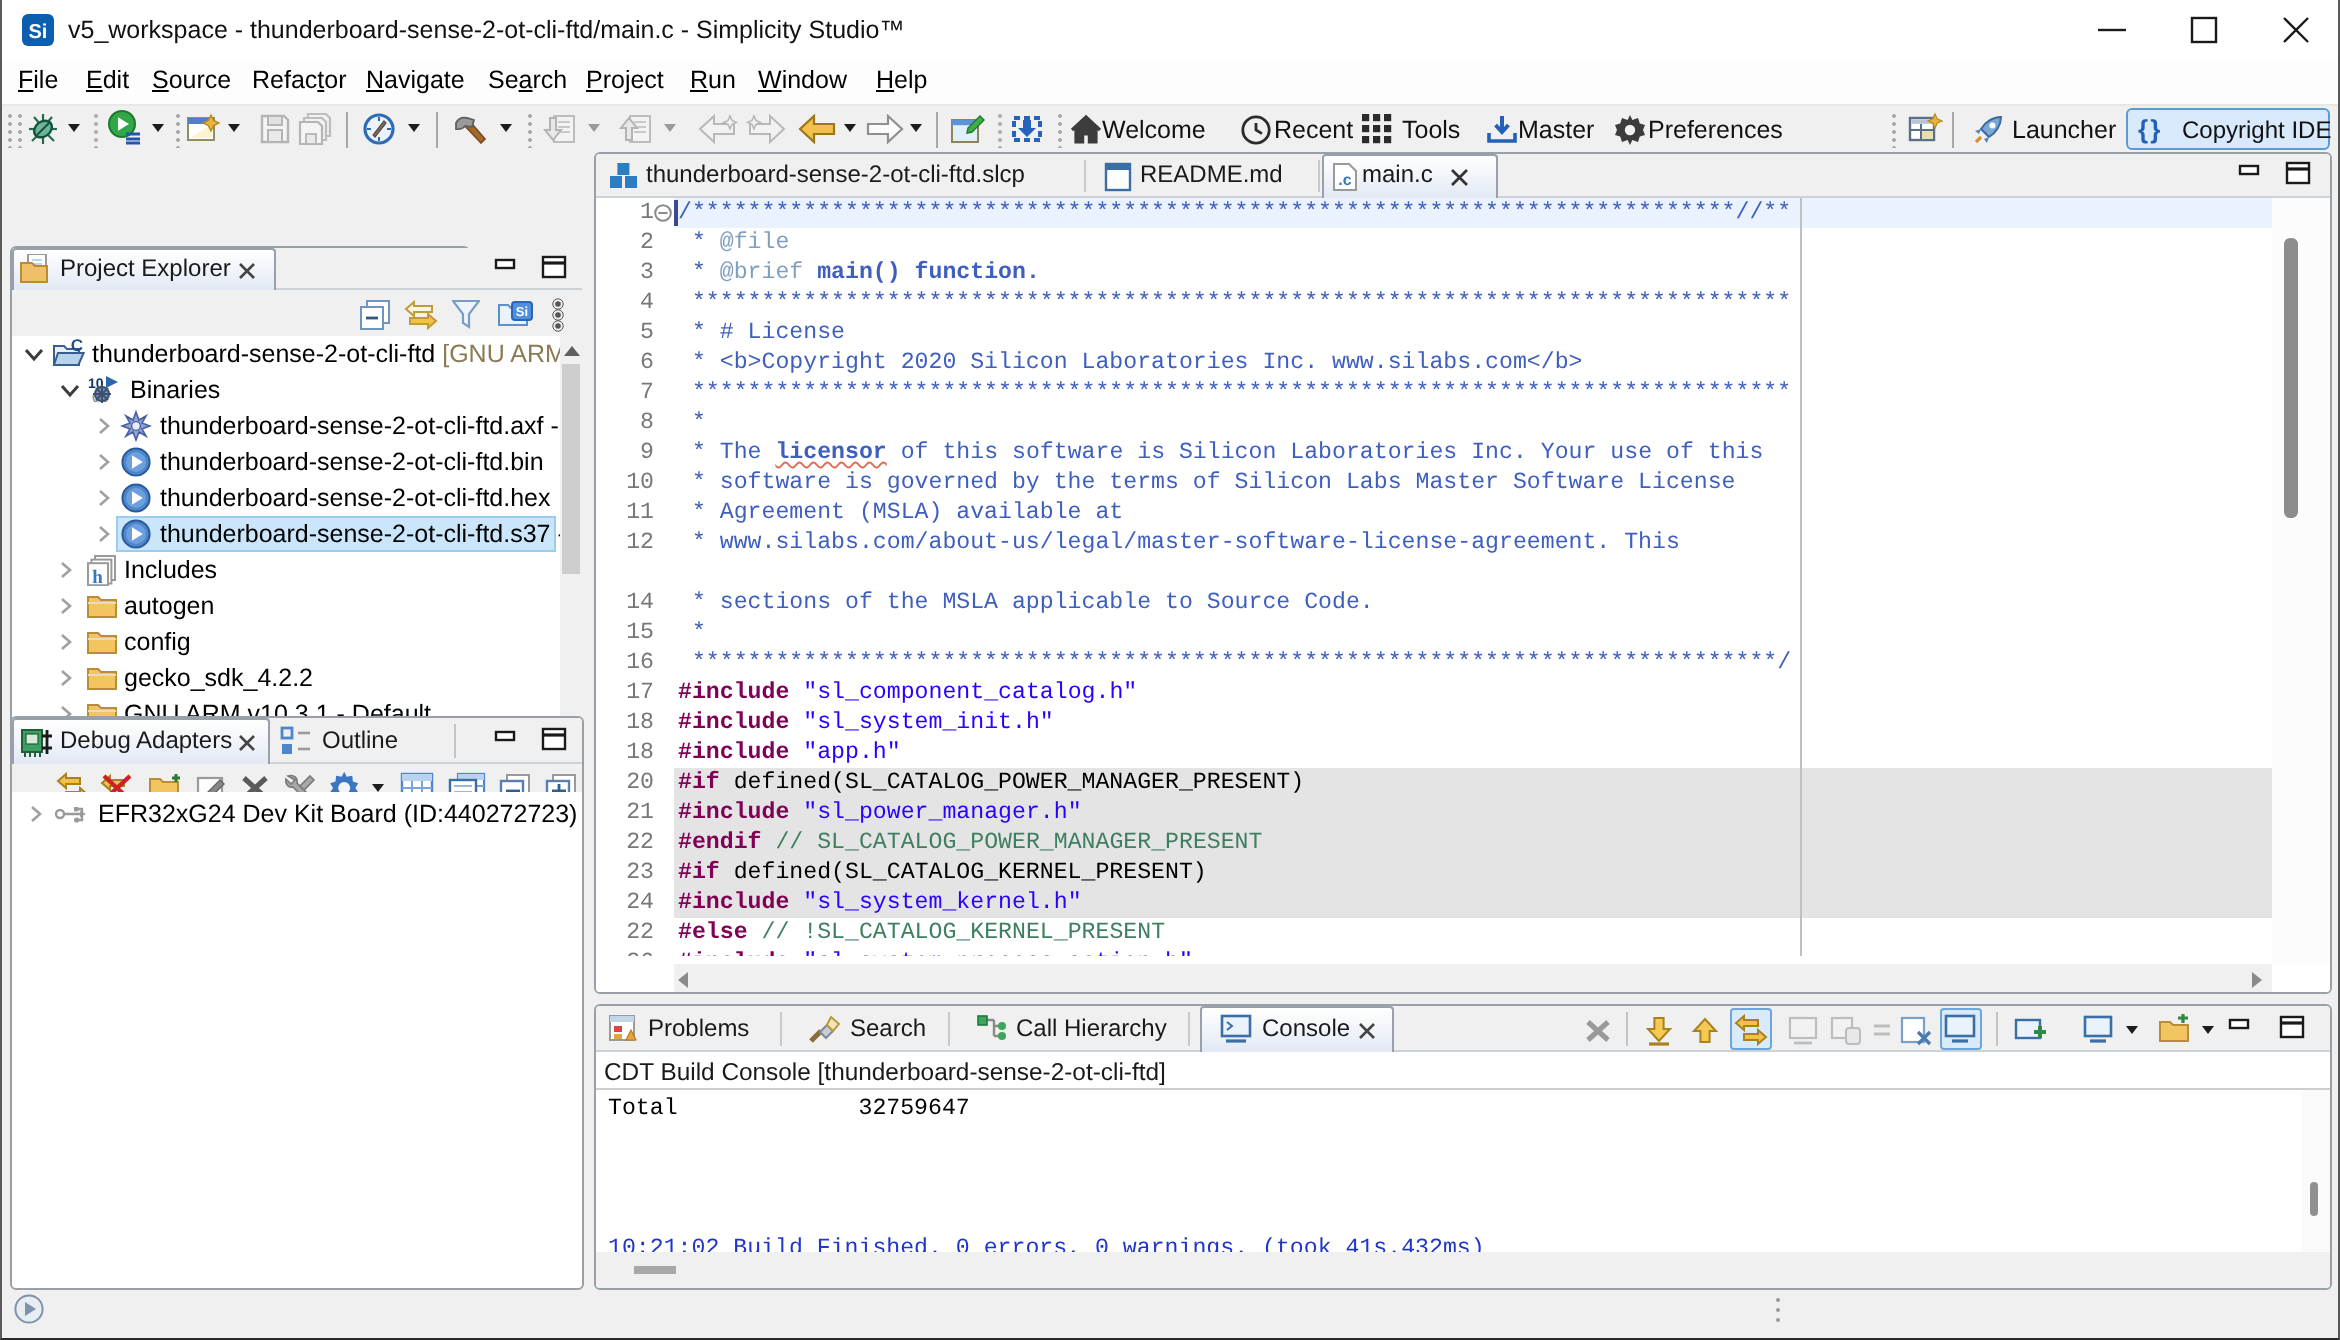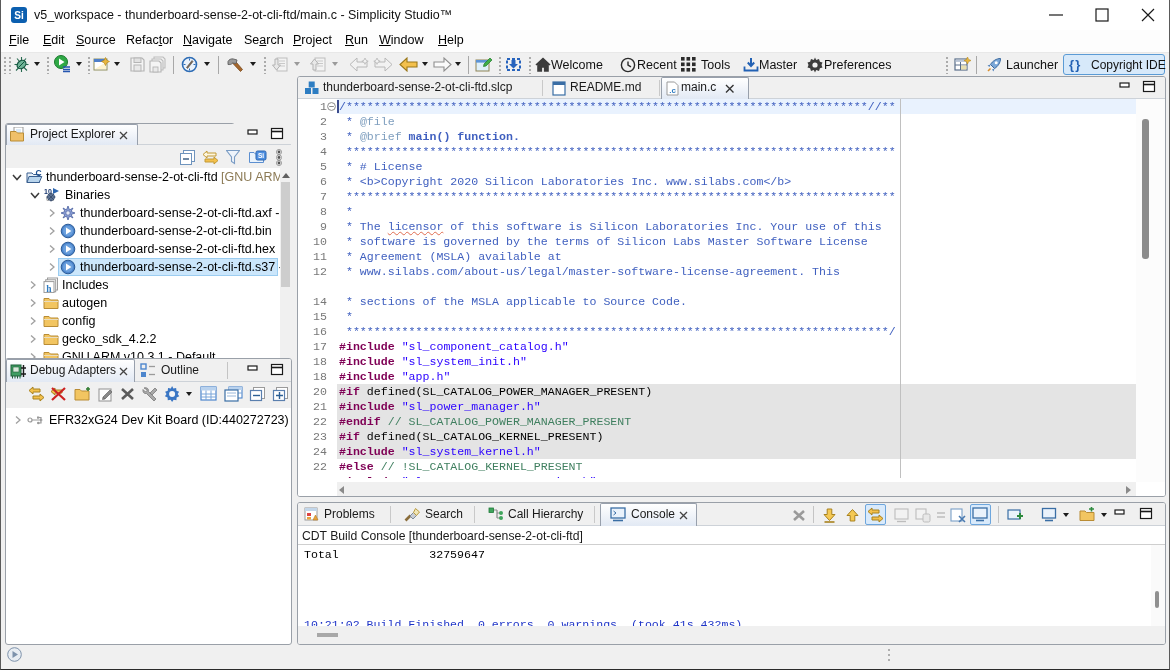--- a/index.html
+++ b/index.html
@@ -33,21 +33,21 @@
 .cl{position:absolute;left:0;height:15px;font-family:"Liberation Mono",monospace;font-size:11.6px;line-height:15px;white-space:pre;}
 .cl s{text-decoration:none;}
 .cl .n{display:inline-block;width:29px;text-align:right;color:#787878;}
 .cl .f{display:inline-block;width:12px;}
 .k{color:#7f0055;font-weight:bold;}
 .s{color:#2a00ff;}
 .cm{color:#3f7f5f;text-align:center;}
 .d{color:#3f5fbf;}
 .g{color:#7f9fbf;}
 .b{color:#3f5fbf;font-weight:bold;}
-.sp{text-decoration:underline;text-decoration-style:wavy;text-decoration-color:#e06c50;text-decoration-thickness:1px;text-underline-offset:1px;}
+.sp{text-decoration:underline;text-decoration-style:wavy;text-decoration-color:#e06c50;text-decoration-thickness:1px;text-underline-offset:1px;font-weight:bold;}
 .mono{font-family:"Liberation Mono",monospace;}
 </style></head>
 <body>
 
 <div class="abs" id="title">
   <svg class="abs" style="left:10px;top:7px" width="16" height="16">
       <rect width="16" height="16" rx="3" fill="#0c5faf"></rect>
       <text x="8" y="12" font-size="10" font-weight="bold" fill="#fff" text-anchor="middle" font-family="Liberation Sans">Si</text>
     </svg>
   <span class="abs txt">v5_workspace - thunderboard-sense-2-ot-cli-ftd/main.c - Simplicity Studio™</span>
@@ -546,21 +546,21 @@
     <rect x="4.5" y="1.5" width="11" height="11" fill="#fff" stroke="#9a9a9a" stroke-width="1"></rect>
     <rect x="1.5" y="4.5" width="11" height="10" fill="#fff" stroke="#5a7fae" stroke-width="1.2"></rect>
     <line x1="4" y1="9.5" x2="11" y2="9.5" stroke="#2d5f94" stroke-width="1.4"></line>
   </svg>
   <svg class="abs" style="left:266px;top:27px" width="17" height="16">
     <rect x="4.5" y="1.5" width="11" height="11" fill="#fff" stroke="#9a9a9a" stroke-width="1"></rect>
     <rect x="1.5" y="4.5" width="11" height="10" fill="#fff" stroke="#5a7fae" stroke-width="1.2"></rect>
     <path d="M4 9.5 H11 M7.5 6 V13" stroke="#2d5f94" stroke-width="1.4"></path>
   </svg>
 
-  <div class="abs" style="left:0;top:50px;width:285px;height:223px;background:#fff;border-radius:0 0 2px 2px;">
+  <div class="abs" style="left:0;top:37px;width:285px;height:223px;background:#fff;border-radius:0 0 2px 2px;">
     <svg class="abs" style="left:8px;top:6px" width="8" height="10">
         <path d="M2 1.5 L6 5 L2 8.5" fill="none" stroke="#a0a0a0" stroke-width="1.3"></path>
       </svg>
     <svg class="abs" style="left:21px;top:3px" width="16" height="16">
       <circle cx="3" cy="8" r="2" fill="none" stroke="#9a9a9a" stroke-width="1.2"></circle>
       <path d="M5 8 H14 M14 8 V5.5 H11.5 M14 8 V11 H12" fill="none" stroke="#9a9a9a" stroke-width="1.2"></path>
       <rect x="10" y="4.5" width="2.2" height="2.2" fill="#9a9a9a"></rect>
       <circle cx="11.3" cy="11" r="1.3" fill="#9a9a9a"></circle>
       <path d="M13 6.5 L16 8 L13 9.5 Z" fill="#9a9a9a"></path>
     </svg>

